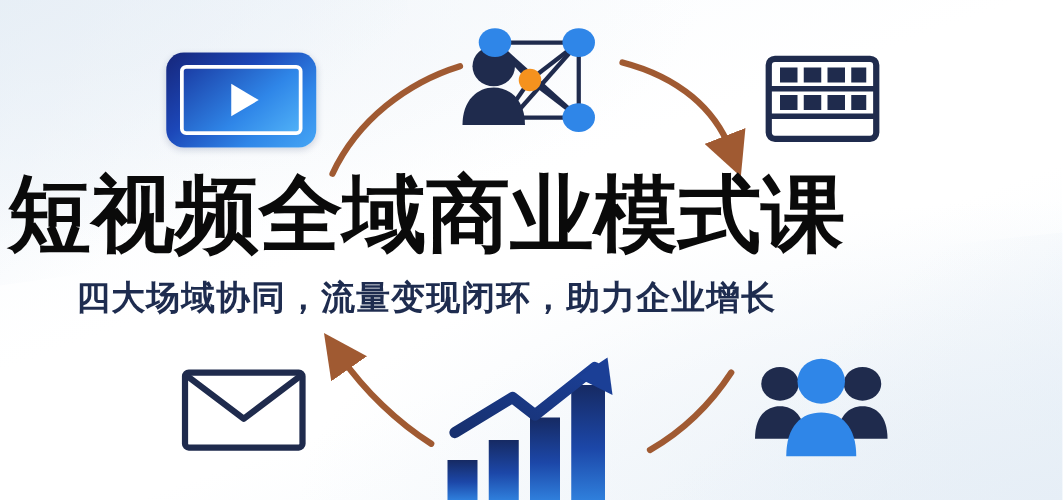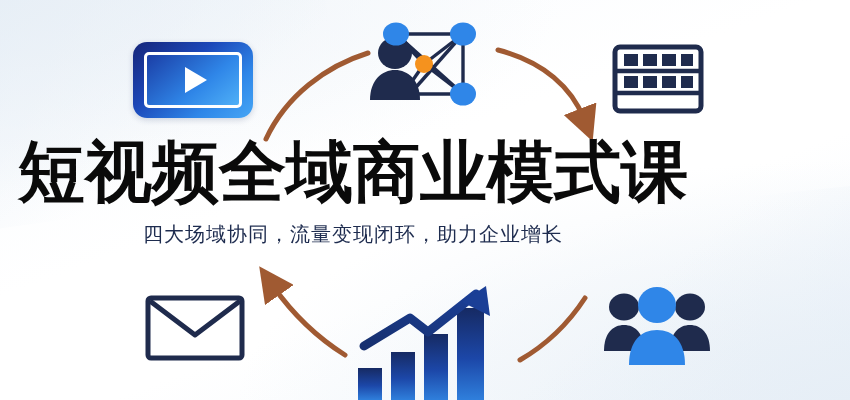--- a/index.html
+++ b/index.html
@@ -58,29 +58,29 @@
   
   .ic-mail{left:145px;top:295px;width:100px;height:66px;}
 
   
   .ic-growth{left:350px;top:280px;width:160px;height:120px;}
 
   
   .ic-team{left:602px;top:285px;width:110px;height:82px;}
 
   .title-wrap{
-    position:absolute;left:16px;top:138px;width:674px;text-align:center;
+    position:absolute;left:4px;top:138px;width:674px;text-align:center;
   }
   .main-title{
     margin:0;font-size:67px;line-height:1.02;font-weight:700;color:#0a0a0a;
     letter-spacing:0px;white-space:nowrap;
     font-family:"Liberation Sans","DejaVu Sans",sans-serif;
   }
   .sub-title{
-    margin:16px 0 0 0;font-size:20px;line-height:1.2;font-weight:400;
+    margin:16px 0 0 0;font-size:27px;line-height:1.2;font-weight:700;
     color:#1e2c4f;letter-spacing:1px;white-space:nowrap;
     font-family:"Liberation Sans","DejaVu Sans",sans-serif;
   }
 </style>
 </head>
 <body>
 
 <div class="banner">
 
   <div class="wash-tl"></div>

